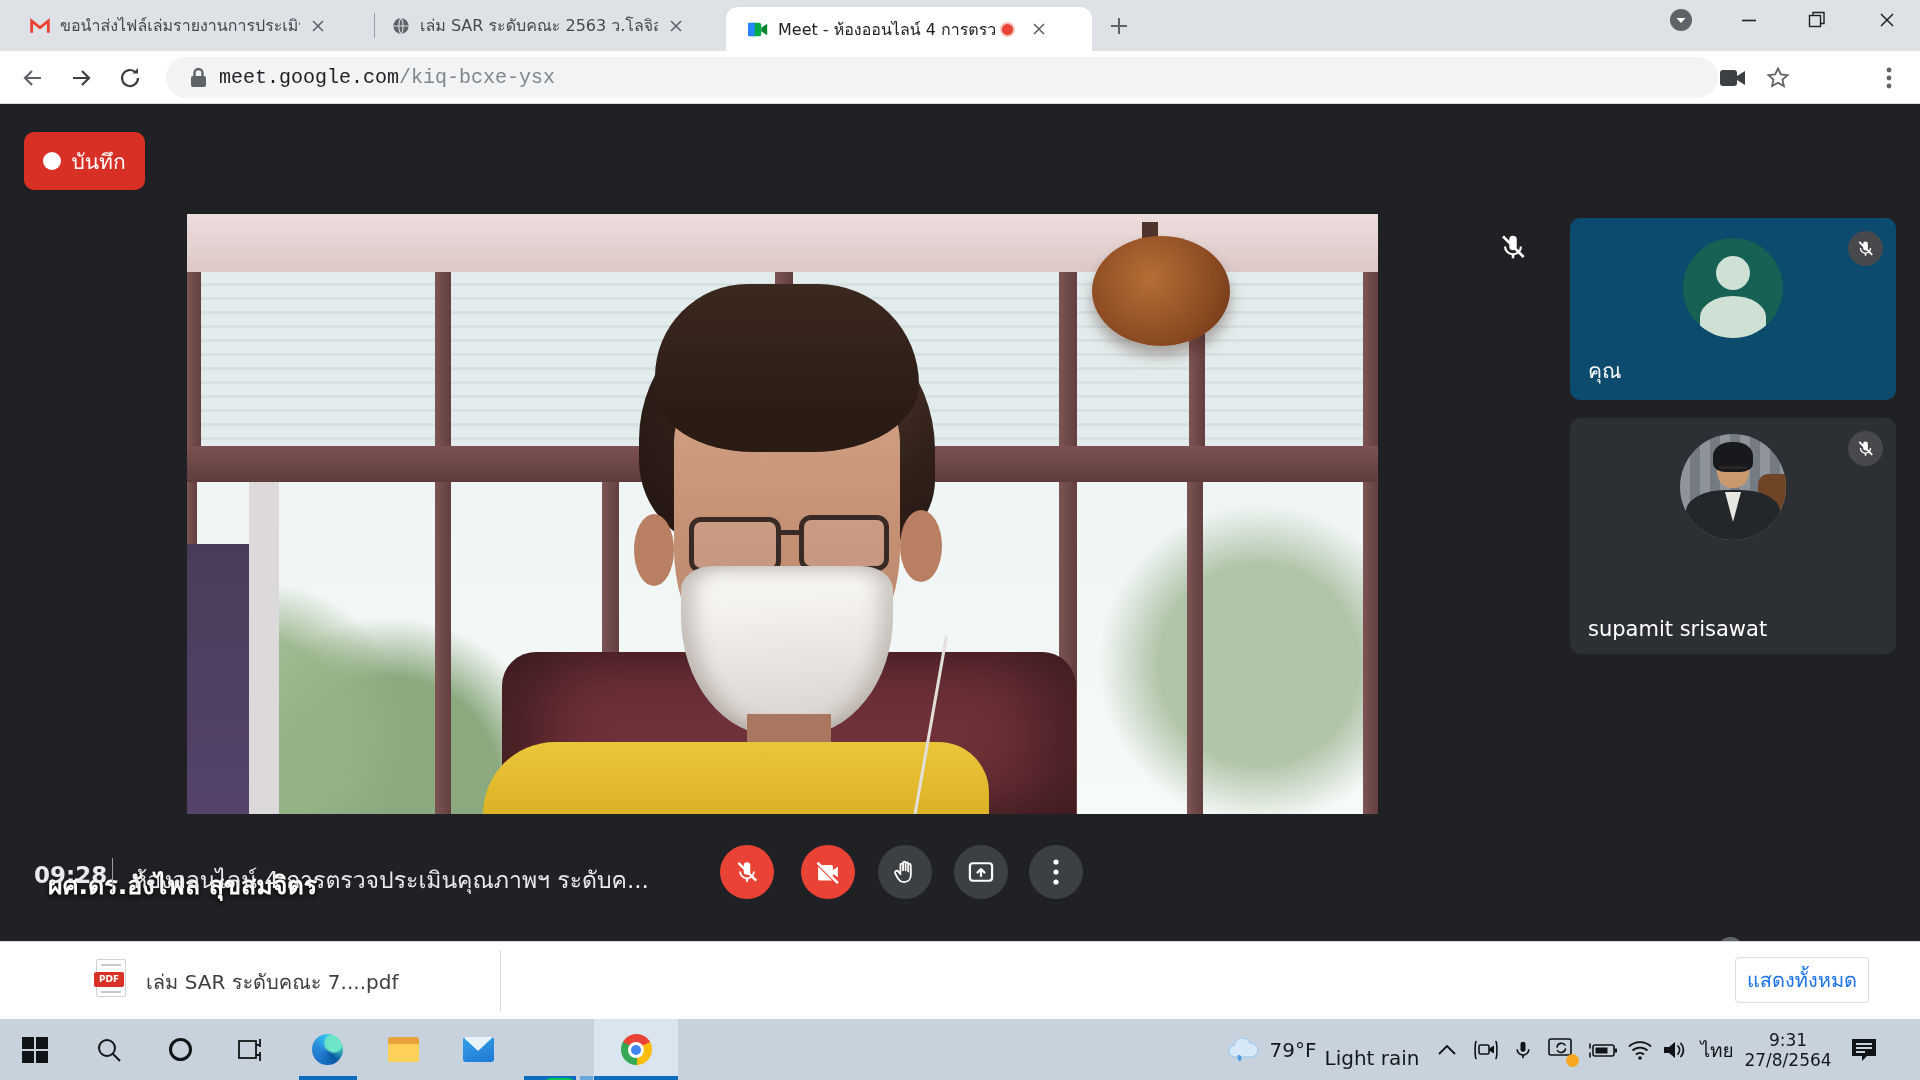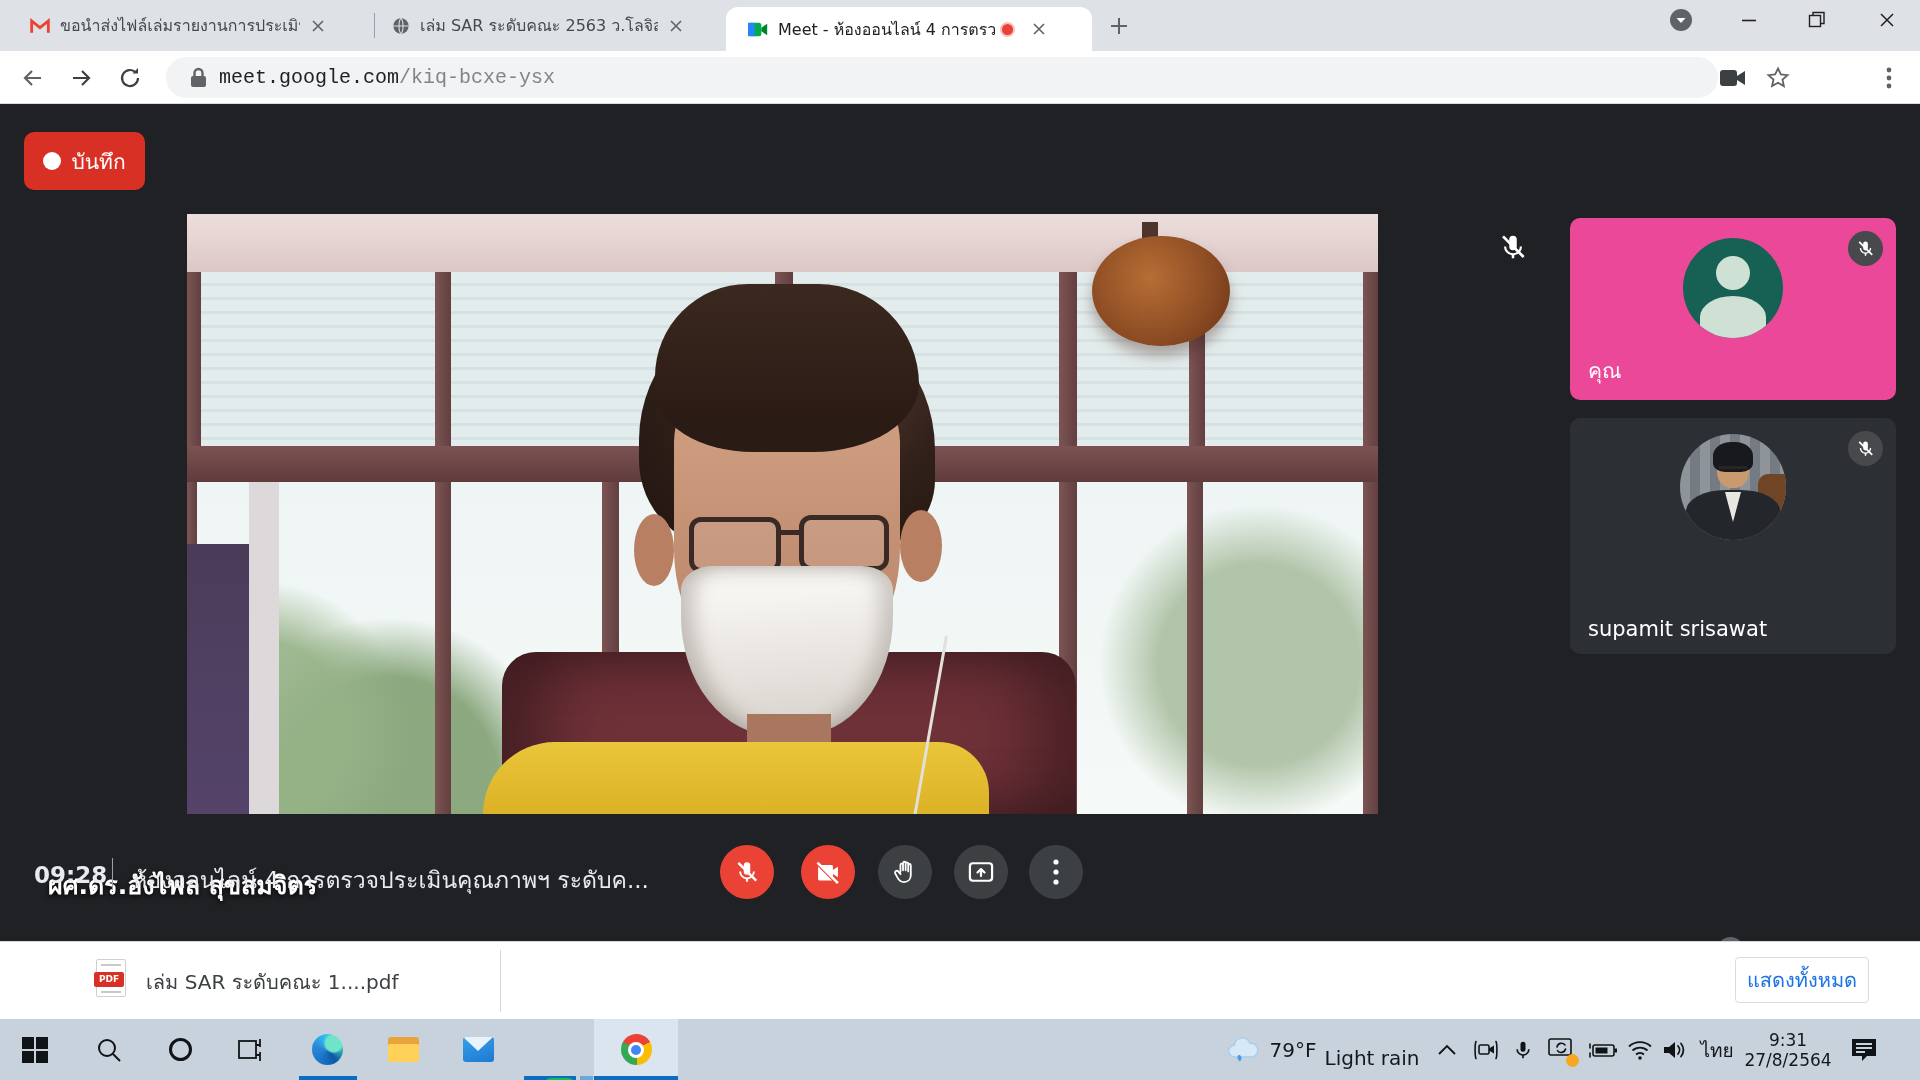--- a/index.html
+++ b/index.html
@@ -65,21 +65,21 @@
   .mask { position:absolute; left:494px; top:352px; width:212px; height:170px;
      border-radius:32px 32px 95px 95px / 24px 24px 120px 120px;
      background:linear-gradient(175deg,#f6f4f1 20%,#e6e2dd 60%,#d4cfc9);
      box-shadow:inset 14px 0 18px rgba(120,110,100,.35), inset -14px 0 18px rgba(120,110,100,.3); }
   .neck { position:absolute; left:560px; top:500px; width:84px; height:62px; background:#a9765f; }
   .body { position:absolute; left:296px; top:528px; width:506px; height:72px; background:linear-gradient(180deg,#eac63a,#dcb226); border-radius:80px 56px 0 0; }
   .wire { position:absolute; left:742px; top:420px; width:3px; height:185px; background:#e3e0db; transform:rotate(10deg); border-radius:2px; }
   #stagename { position:absolute; left:48px; top:761px; color:#fff; font-size:25px; font-weight:bold; text-shadow:0 2px 5px rgba(0,0,0,.9); }
 
   
-  .tile { position:absolute; left:1570px; width:326px; border-radius:10px; background:#ec4899; overflow:hidden; }
+  .tile { position:absolute; left:1570px; width:326px; border-radius:10px; background:#0c4a6e; overflow:hidden; }
   .tile .label { position:absolute; left:18px; bottom:13px; color:#fff; font-size:21px; }
   .micchip { position:absolute; right:13px; top:13px; width:35px; height:35px; border-radius:50%; background:#47494d; display:flex; align-items:center; justify-content:center; }
   .avatar-green { position:absolute; left:113px; top:20px; width:100px; height:100px; border-radius:50%; background:#176054; overflow:hidden; }
   .avatar-green .hd { position:absolute; left:33px; top:18px; width:34px; height:34px; border-radius:50%; background:#cfe0d4; }
   .avatar-green .bd { position:absolute; left:17px; top:58px; width:66px; height:42px; border-radius:50% 50% 0 0; background:#cfe0d4; }
   .avatar-photo { position:absolute; left:110px; top:16px; width:106px; height:106px; border-radius:50%; overflow:hidden;
      background:repeating-linear-gradient(90deg,#8e949a 0 10px,#757b82 10px 20px); }
   .ap-chair { position:absolute; right:-8px; top:40px; width:36px; height:66px; background:#6f4526; border-radius:10px; }
   .ap-suit { position:absolute; left:6px; top:56px; width:94px; height:50px; background:#23262b; border-radius:42% 42% 0 0; }
   .ap-shirt { position:absolute; left:45px; top:58px; width:16px; height:30px; background:#e9e7e1; clip-path:polygon(0 0,100% 0,50% 100%); }
@@ -416,21 +416,21 @@
       </svg>
   </div>
 </div>
 
 <div id="dlbar">
   <div id="pdfico">
     <div class="ln" style="top:4px;"></div>
       <div class="ln" style="top:31px;"></div>
     <div id="pdfband">PDF</div>
   </div>
-  <div id="dlname">เล่ม SAR ระดับคณะ 1....pdf</div>
+  <div id="dlname">เล่ม SAR ระดับคณะ 7....pdf</div>
 
   <div id="dlsep"></div>
   <div id="showall">แสดงทั้งหมด</div>
 
 </div>
 
 <div id="taskbar">
   <div id="chromehl"></div>
   <div class="underline" style="left:299px; width:58px;"></div>
   <div class="underline" style="left:524px; width:52px;"></div>

